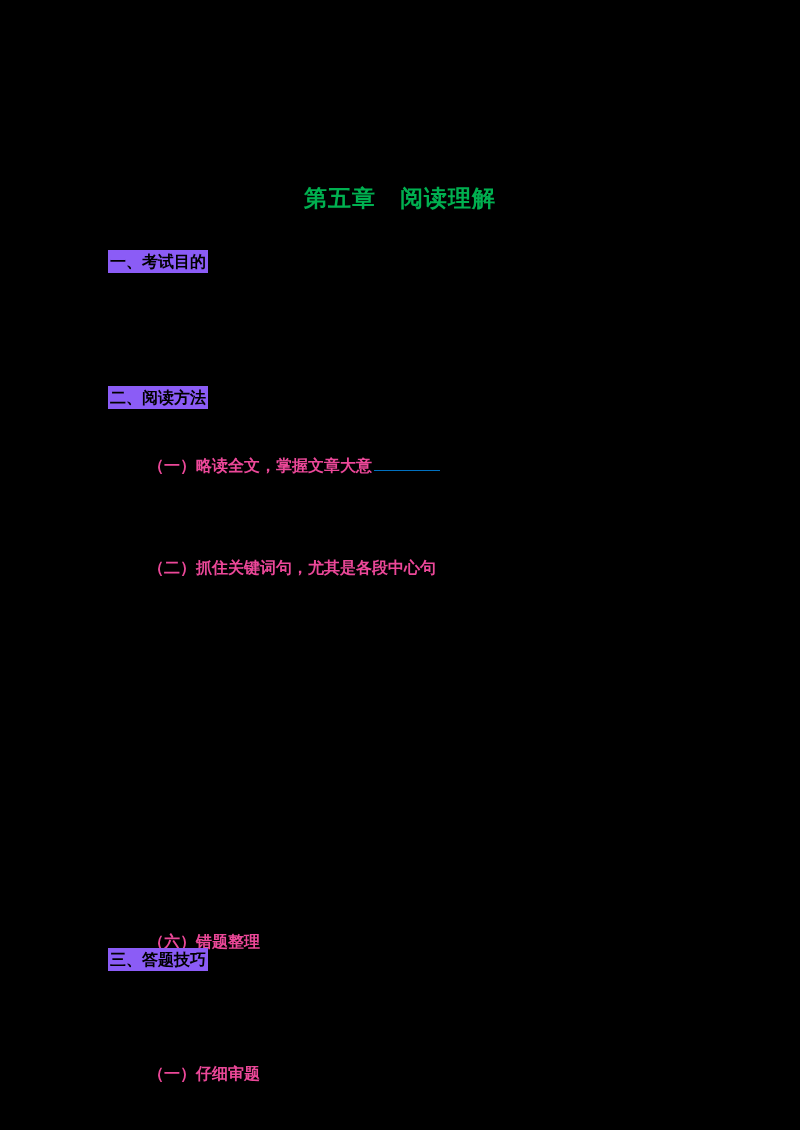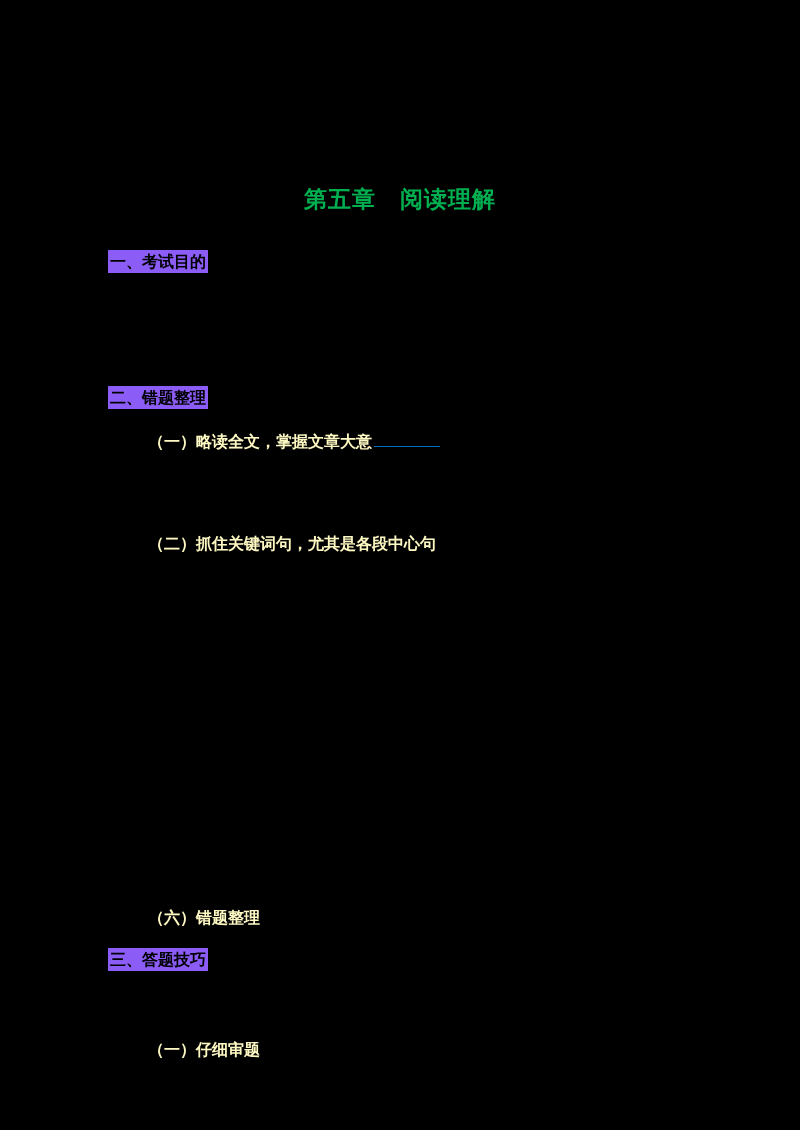--- a/index.html
+++ b/index.html
@@ -22,45 +22,47 @@
     position: absolute;
     top: 186px;
     left: 0;
     width: 100%;
     text-align: center;
     font-size: 23px;
     font-weight: bold;
     color: #00B050;
     letter-spacing: 1px;
     line-height: 26px;
+    font-family: Liberation Serif, serif;
   }
 
   
   .yellow-heading {
     position: absolute;
     left: 108px;
     display: inline-block;
     background: #8b5cf6;
     color: #000000;
     font-size: 16px;
     font-weight: bold;
     line-height: 23px;
     padding: 0 2px;
     white-space: nowrap;
   }
 
   
   .blue-sub {
     position: absolute;
     left: 148px;
-    color: #fef9c3;
+    color: #ec4899;
     font-size: 16px;
     font-weight: bold;
     line-height: 19px;
     white-space: nowrap;
+    margin-top: 24px;
   }
 
   
   .blank-underline {
     display: inline-block;
     width: 66px;
     height: 14px;
     border-bottom: 1.5px solid #0070C0;
     margin-left: 2px;
     vertical-align: baseline;
@@ -68,21 +70,21 @@
 </style>
 </head>
 <body>
 
 <div class="page">
 
   <div class="chapter-title">第五章　阅读理解</div>
 
   <div class="yellow-heading" style="top: 250px;">一、考试目的</div>
 
-  <div class="yellow-heading" style="top: 386px;">二、错题整理</div>
+  <div class="yellow-heading" style="top: 386px;">二、阅读方法</div>
 
   <div class="blue-sub" style="top: 432px;">
     <span>（一）略读全文，掌握文章大意</span><span class="blank-underline"></span>
   </div>
 
   <div class="blue-sub" style="top: 534px;">（二）抓住关键词句，尤其是各段中心句</div>
 
 
   <div class="blue-sub" style="top: 908px;">（六）错题整理</div>
 

